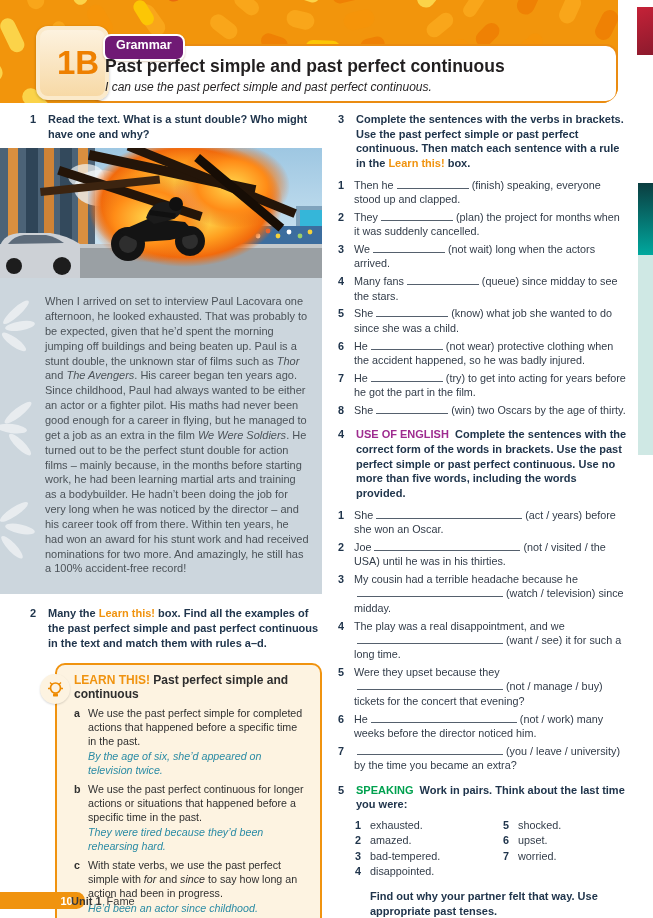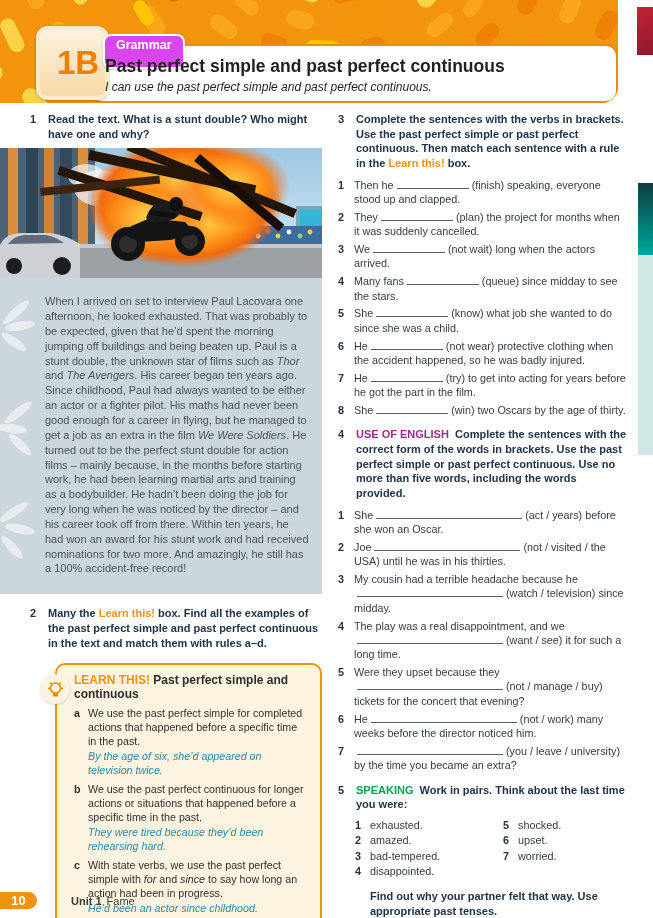--- a/index.html
+++ b/index.html
@@ -5,22 +5,22 @@
   html,body{margin:0;padding:0;background:#fff;}
   .page{position:relative;width:653px;height:918px;background:#fff;overflow:hidden;
         font-family:"Liberation Sans",sans-serif;color:#2f3a46;}
 
   
   .hdr{position:absolute;left:0;top:0;width:618px;height:103px;background:#f2950c;
        border-radius:0 0 16px 0;overflow:hidden;}
   .hdr svg{position:absolute;left:0;top:0;}
   .hdr-card{position:absolute;left:90px;top:44px;width:528px;height:59px;background:#fff;
        border:2.5px solid #ea8c12;border-radius:12px;box-sizing:border-box;}
-  .tab-grammar{position:absolute;left:103px;top:34px;background:#d946ef;border:2.5px solid #fff;
-       border-radius:8px;color:#fff;font-weight:bold;font-size:12.5px;padding:2px 11px 15px;
+  .tab-grammar{position:absolute;left:103px;top:34px;background:#701a75;border:2.5px solid #fff;
+       border-radius:8px;color:#fff;font-weight:bold;font-size:12.5px;padding:2px 11px 7px;
        box-shadow:0 1px 2px rgba(120,60,0,.25);}
   .hdr-title{position:absolute;left:105px;top:56px;font-size:17.5px;font-weight:bold;color:#221f20;}
   .hdr-sub{position:absolute;left:105px;top:80px;font-size:12px;font-style:italic;color:#221f20;}
   .badge-1b{position:absolute;left:36px;top:26px;width:54px;height:66px;
        background:linear-gradient(180deg,#fdf2df,#f7d9a6);border:4px solid #fbeacb;border-radius:12px;
        display:flex;align-items:center;justify-content:center;font-size:33px;font-weight:bold;
        color:#ee8000;box-shadow:0 1px 3px rgba(0,0,0,.25);padding-left:11px;}
 
   
   .tab-crimson{position:absolute;right:0;top:7px;width:16px;height:48px;
@@ -72,22 +72,22 @@
   
   .words{display:flex;margin:1px 0 8px 17px;font-size:10.8px;color:#323c49;}
   .words ul{list-style:none;margin:0;padding:0;}
   .words ul:first-child{width:148px;}
   .words li{display:flex;gap:9px;margin-bottom:3.5px;}
   .wnum{font-weight:bold;color:#20354c;}
   .findout{font-weight:bold;color:#20354c;font-size:11px;line-height:1.33;margin:3px 0 12px 32px;width:270px;}
 
   
   .pagenum{position:absolute;left:0;bottom:9px;width:37px;height:17px;background:#f0930f;
-      border-radius:0 9px 9px 0;color:#fff;font-weight:bold;font-size:13px;
-      display:flex;align-items:center;justify-content:center;}
+      border-radius:0 9px 9px 0;color:#fff;font-weight:bold;font-size:11px;
+      display:flex;align-items:center;justify-content:center;padding-left:48px;}
   .footer-unit{position:absolute;left:30px;bottom:11px;font-size:11px;color:#3a3a3a;padding-left:41px;}
   .footer-unit .u{font-weight:bold;margin-right:5px;}
 </style>
 </head>
 <body>
 
 <div class="page">
 
   <div class="hdr">
     <svg id="hdr-pattern" width="618" height="103">

